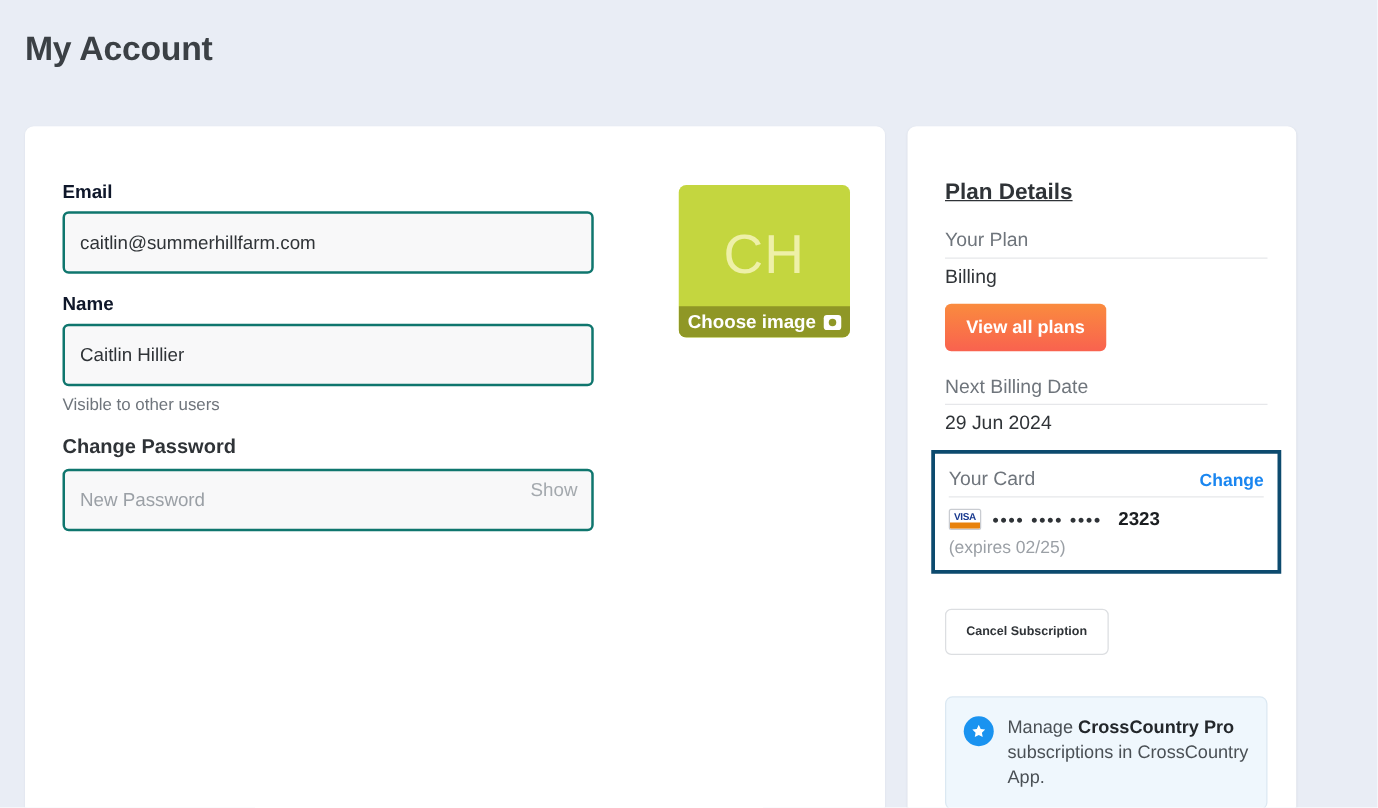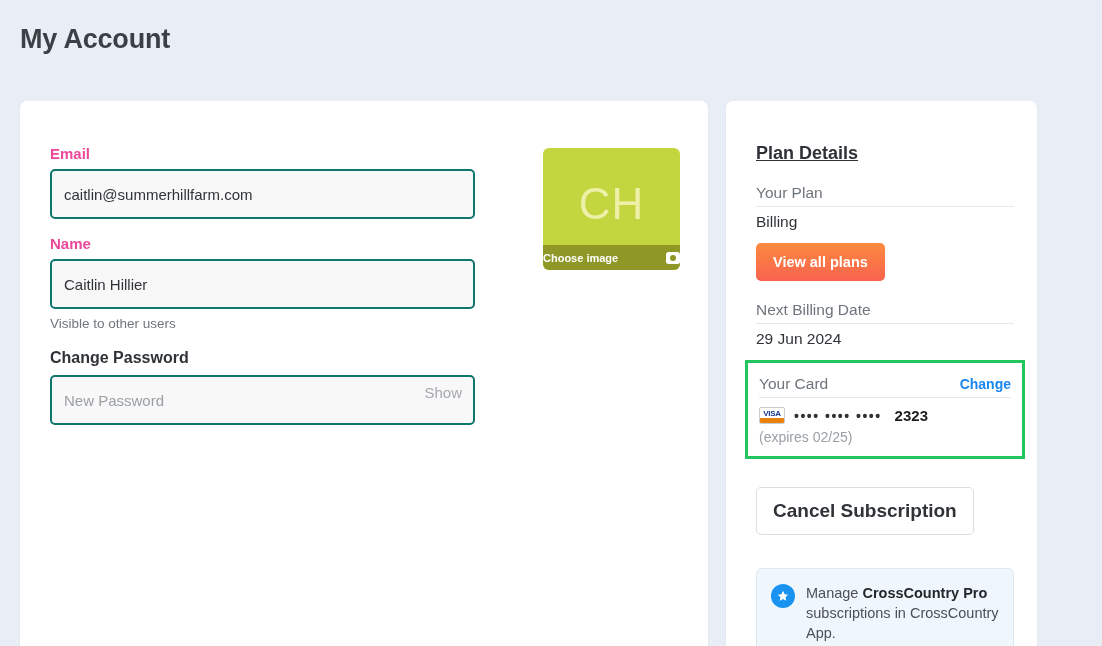--- a/index.html
+++ b/index.html
@@ -59,21 +59,21 @@
   .form {
     position: absolute;
     left: 30px;
     top: 44px;
     width: 425px;
   }
 
   .field-label {
     font-size: 15px;
     font-weight: bold;
-    color: #ec4899;
+    color: #0f172a;
     margin-bottom: 7px;
     display: block;
   }
 
   .input-wrap {
     position: relative;
     width: 425px;
     margin-bottom: 16px;
   }
 
@@ -145,24 +145,24 @@
 
   .avatar-choose {
     position: absolute;
     left: 0;
     bottom: 0;
     width: 100%;
     height: 25px;
     background: #8f9726;
     display: flex;
     align-items: center;
-    justify-content: space-between;
+    justify-content: center;
     gap: 6px;
     color: #ffffff;
-    font-size: 11px;
+    font-size: 15px;
     font-weight: bold;
     cursor: pointer;
   }
 
   .camera-icon {
     display: inline-block;
     width: 14px;
     height: 12px;
     background: #ffffff;
     border-radius: 2.5px;
@@ -237,32 +237,32 @@
     margin-bottom: 20px;
   }
 
   .btn-outline {
     display: inline-block;
     border: 1px solid #dcdee1;
     border-radius: 5px;
     background: #ffffff;
     color: #2f3337;
     font-family: "Liberation Sans", sans-serif;
-    font-size: 19px;
+    font-size: 10px;
     font-weight: bold;
     padding: 12px 16px;
     cursor: pointer;
   }
 
   
   .card-block {
     position: relative;
     padding: 12px 11px 11px 11px;
     margin: 6px -11px 0 -11px;
-    border: 3px solid #22c55e;
+    border: 3px solid #0c4a6e;
   }
 
   .card-number-row {
     display: flex;
     align-items: center;
     gap: 9px;
     margin-top: 9px;
   }
 
   .visa-logo {

